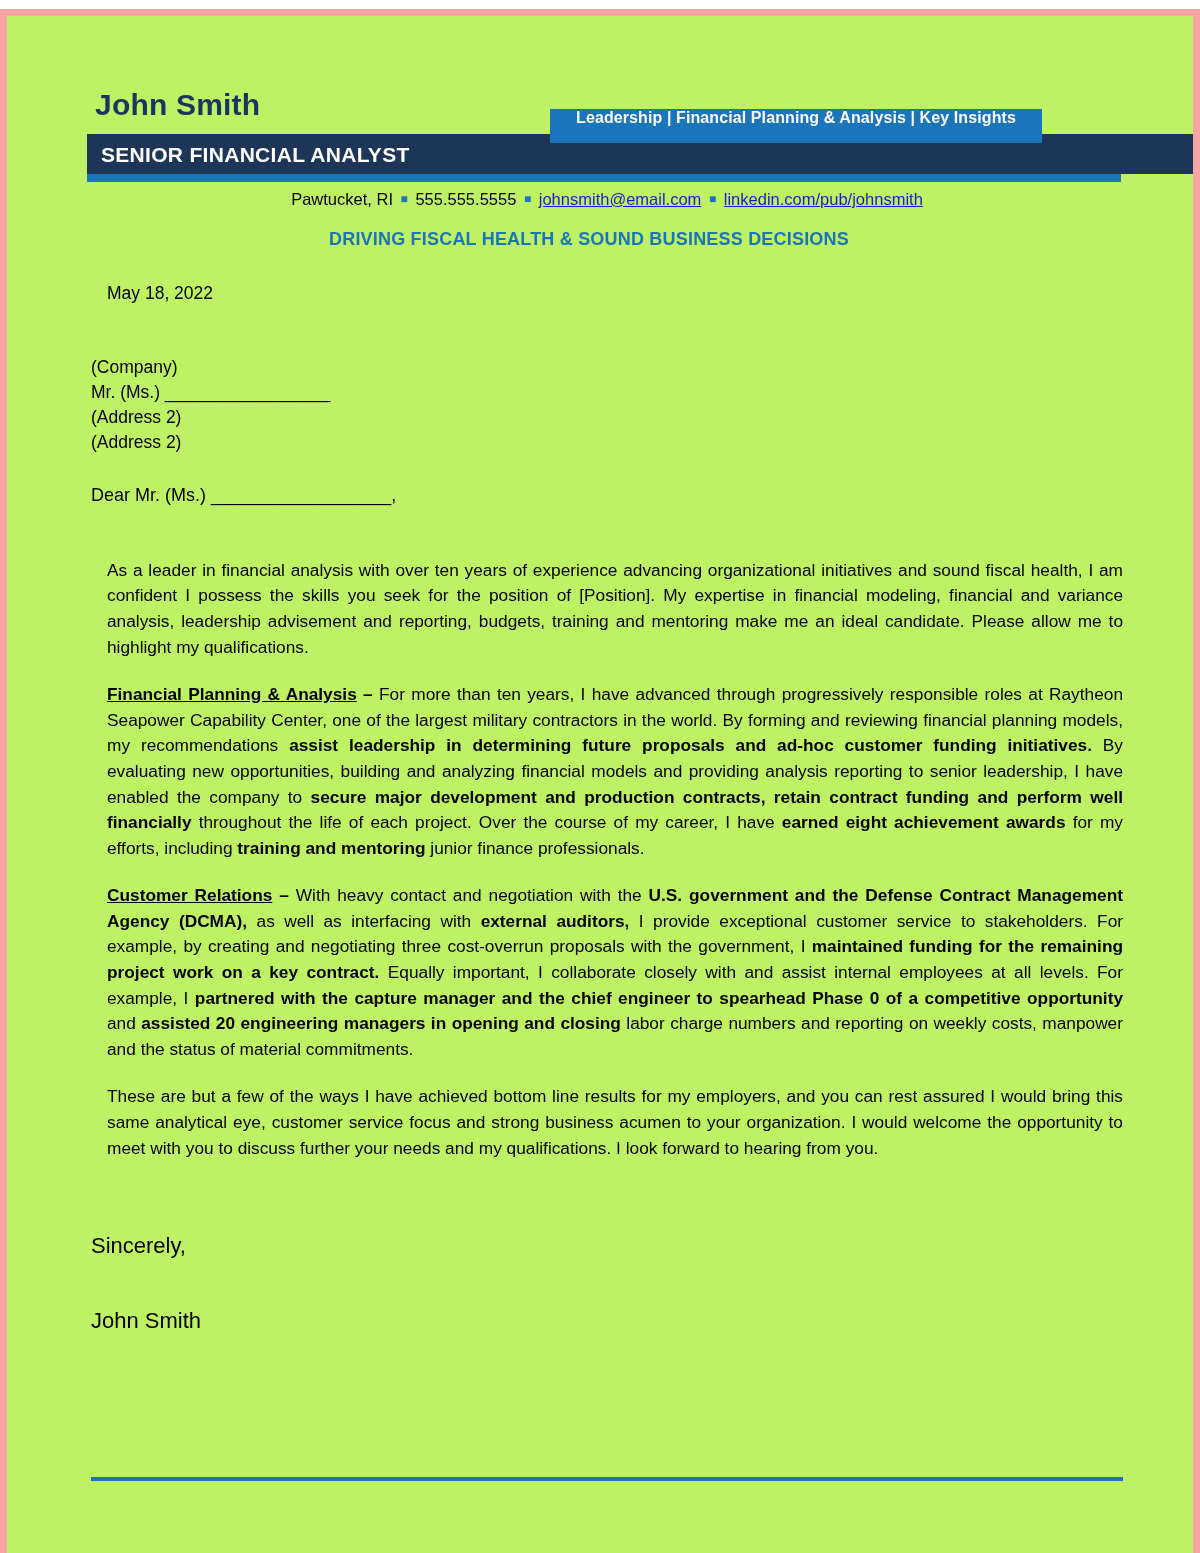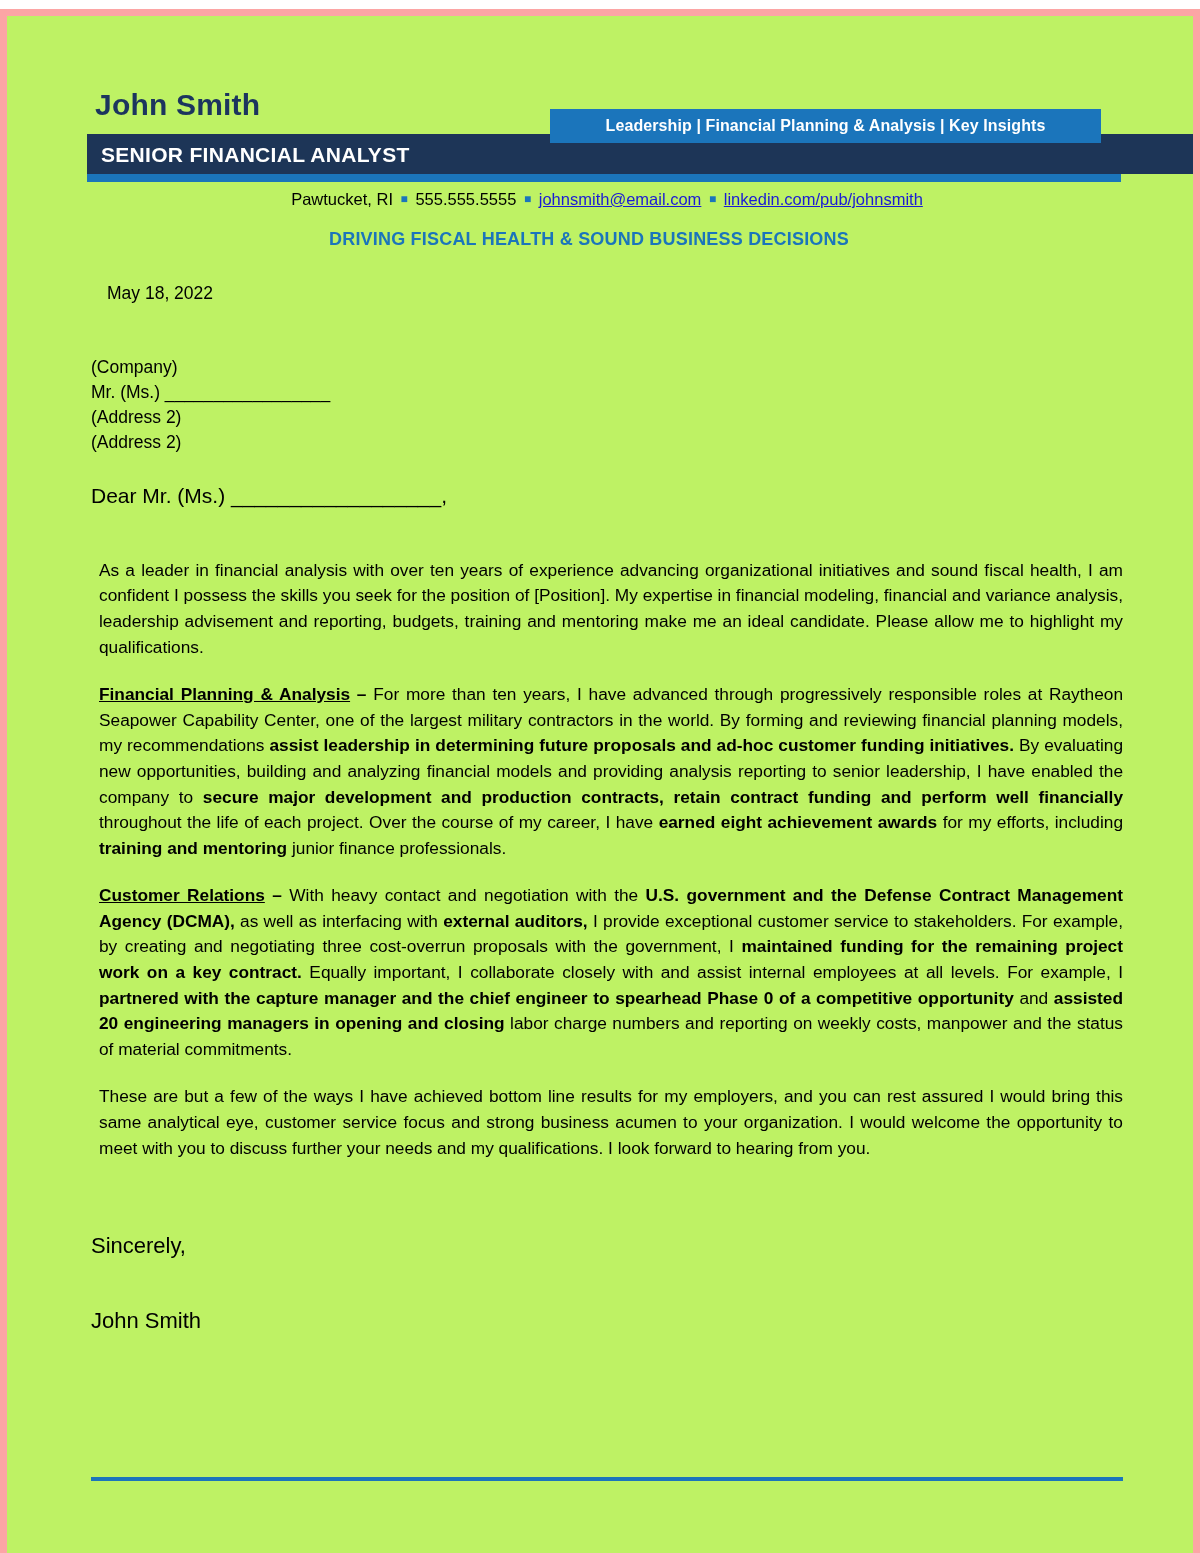--- a/index.html
+++ b/index.html
@@ -72,25 +72,25 @@
     top: 158px;
     width: 1034px;
     height: 8px;
     background: #1b75bb;
   }
 
   .tagline-box {
     position: absolute;
     left: 543px;
     top: 93px;
-    width: 551px;
+    width: 492px;
     height: 34px;
     background: #1b75bb;
     display: flex;
-    align-items: center;
+    align-items: flex-start;
     justify-content: center;
   }
   .tagline-box-text {
     font-size: 16px;
     font-weight: bold;
     color: #ffffff;
     white-space: nowrap;
     letter-spacing: 0.1px;
   }
 
@@ -143,27 +143,27 @@
     margin-bottom: 0;
     margin-left: 16px;
   }
 
   .spacer-lg { height: 50px; }
   .spacer-md { height: 28px; }
 
   .addr-block { font-size: 17.5px; line-height: 25px; }
   .addr-block div { white-space: nowrap; }
 
-  .salutation { font-size: 21px; line-height: 25px; white-space: nowrap; }
+  .salutation { font-size: 18px; line-height: 25px; white-space: nowrap; }
 
   .para {
     font-size: 17.3px;
     line-height: 25.6px;
     text-align: justify;
-    margin: 0 0 22px 8px;
+    margin: 0 0 22px 16px;
   }
   .para:last-child { margin-bottom: 0; }
 
   .para b { font-weight: bold; }
   .sec-head {
     font-weight: bold;
     text-decoration: underline;
   }
 
   .sign-off {

